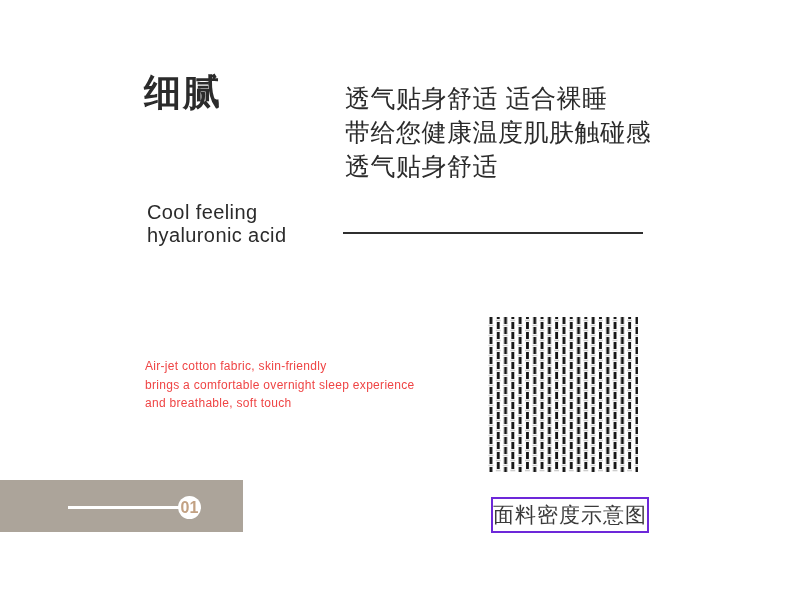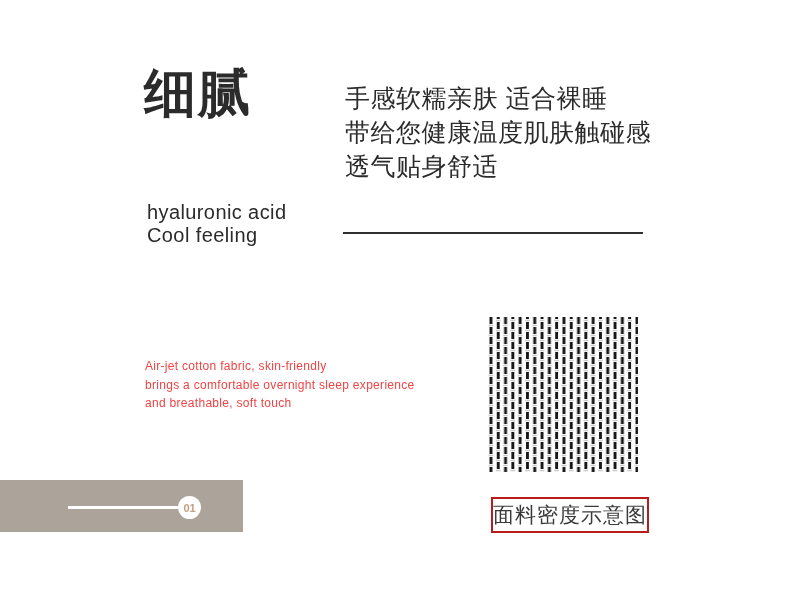--- a/index.html
+++ b/index.html
@@ -10,21 +10,21 @@
     width: 790px;
     height: 613px;
     background: #ffffff;
   }
 
   
   .hero-title {
     position: absolute;
     left: 144px;
     top: 64px;
-    font-size: 52px;
+    font-size: 37px;
     line-height: 58px;
     font-weight: 800;
     color: #2b2b2b;
     letter-spacing: 2px;
   }
 
   
   .hero-subtitle {
     position: absolute;
     left: 147px;
@@ -76,21 +76,21 @@
     height: 155px;
   }
 
   
   .caption-box {
     position: absolute;
     left: 491px;
     top: 497px;
     width: 158px;
     height: 36px;
-    border: 2px solid #b91c1c;
+    border: 2px solid #6d28d9;
     display: flex;
     align-items: center;
     justify-content: center;
     font-size: 21px;
     letter-spacing: 1px;
     color: #3a3a3a;
     background: #ffffff;
   }
 
   
@@ -114,41 +114,41 @@
     position: absolute;
     left: 178px;
     top: 16px;
     width: 23px;
     height: 23px;
     border-radius: 50%;
     background: #ffffff;
     display: flex;
     align-items: center;
     justify-content: center;
-    font-size: 11px;
+    font-size: 16px;
     font-weight: bold;
     color: #c2a183;
   }
 </style>
 </head>
 <body>
 
 <div class="canvas">
 
   <div class="hero-title">
     <div>细腻</div>
   </div>
 
   <div class="hero-subtitle">
+    <div>Cool feeling</div>
     <div>hyaluronic acid</div>
-    <div>Cool feeling</div>
   </div>
 
   <div class="selling-points">
-    <div>手感软糯亲肤 适合裸睡</div>
+    <div>透气贴身舒适 适合裸睡</div>
     <div>带给您健康温度肌肤触碰感</div>
     <div>透气贴身舒适</div>
   </div>
 
   <div class="divider"></div>
 
   <div class="english-note">
     <div>Air-jet cotton fabric, skin-friendly</div>
     <div>brings a comfortable overnight sleep experience</div>
     <div>and breathable, soft touch</div>

